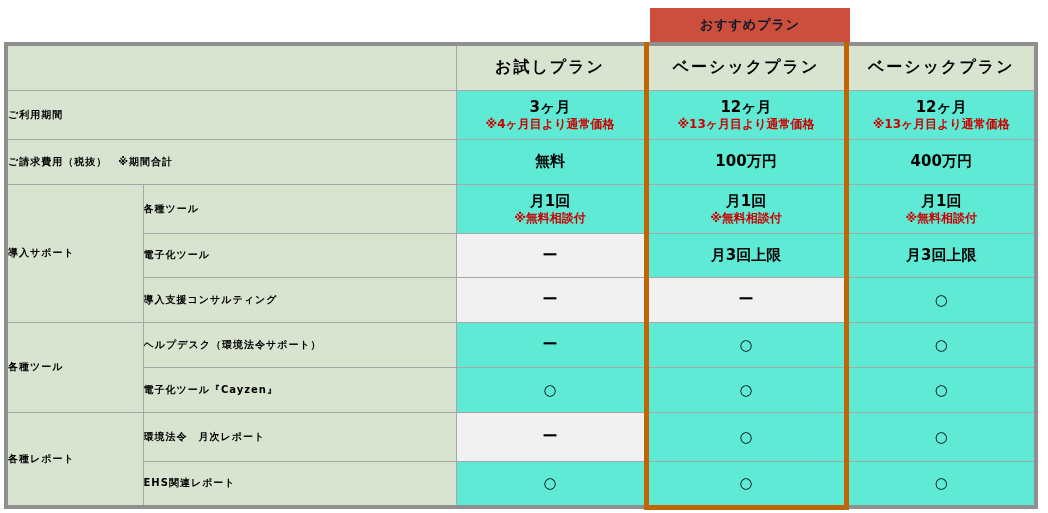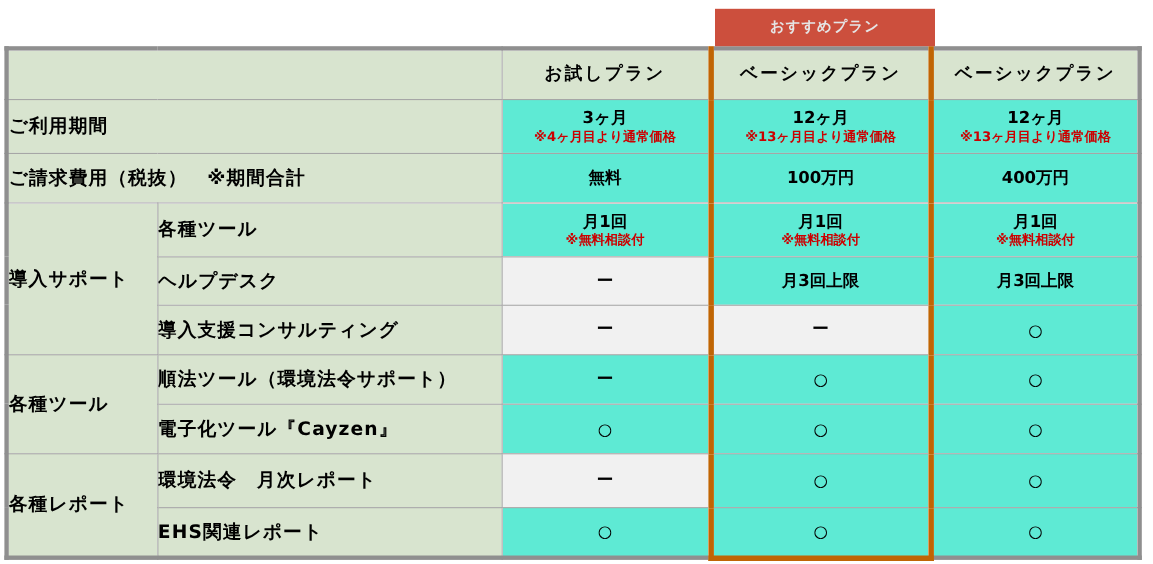--- a/index.html
+++ b/index.html
@@ -16,21 +16,21 @@
     overflow: hidden;
   }
   
   .banner {
     position: absolute;
     left: 650px;
     top: 8px;
     width: 200px;
     height: 34px;
     background: #cc4f3d;
-    color: #e5e5e5;
+    color: #0f172a;
     font-size: 13px;
     font-weight: bold;
     text-align: center;
     line-height: 34px;
     letter-spacing: 1px;
     z-index: 2;
   }
   
   table.cmp {
     position: absolute;
@@ -44,21 +44,21 @@
   table.cmp td, table.cmp th {
     border: 1px solid #a6a6a6;
     padding: 0;
     font-weight: bold;
     color: #000000;
     overflow: hidden;
   }
   .green {
     background: #d8e4cf;
     text-align: left;
-    font-size: 17px;
+    font-size: 10px;
     letter-spacing: 1px;
     padding-left: 5px;
   }
   .plan-head {
     background: #d8e4cf;
     text-align: center;
     font-size: 16px;
     letter-spacing: 2px;
   }
   .val {
@@ -138,36 +138,36 @@
         <div class="main-line">月1回</div>
         <div class="note-line">※無料相談付</div>
       </td>
       <td class="val">
         <div class="main-line">月1回</div>
         <div class="note-line">※無料相談付</div>
       </td>
     </tr>
 
     <tr style="height:44px">
-      <td class="green">ヘルプデスク</td>
+      <td class="green">電子化ツール</td>
       <td class="val gray">ー</td>
       <td class="val hl">月3回上限</td>
       <td class="val">月3回上限</td>
     </tr>
 
     <tr style="height:45px">
       <td class="green">導入支援コンサルティング</td>
       <td class="val gray">ー</td>
       <td class="val gray hl">ー</td>
       <td class="val">○</td>
     </tr>
 
     <tr style="height:45px">
       <td class="green" rowspan="2">各種ツール</td>
-      <td class="green">順法ツール（環境法令サポート）</td>
+      <td class="green">ヘルプデスク（環境法令サポート）</td>
       <td class="val">ー</td>
       <td class="val hl">○</td>
       <td class="val">○</td>
     </tr>
 
     <tr style="height:45px">
       <td class="green">電子化ツール『Cayzen』</td>
       <td class="val">○</td>
       <td class="val hl">○</td>
       <td class="val">○</td>

